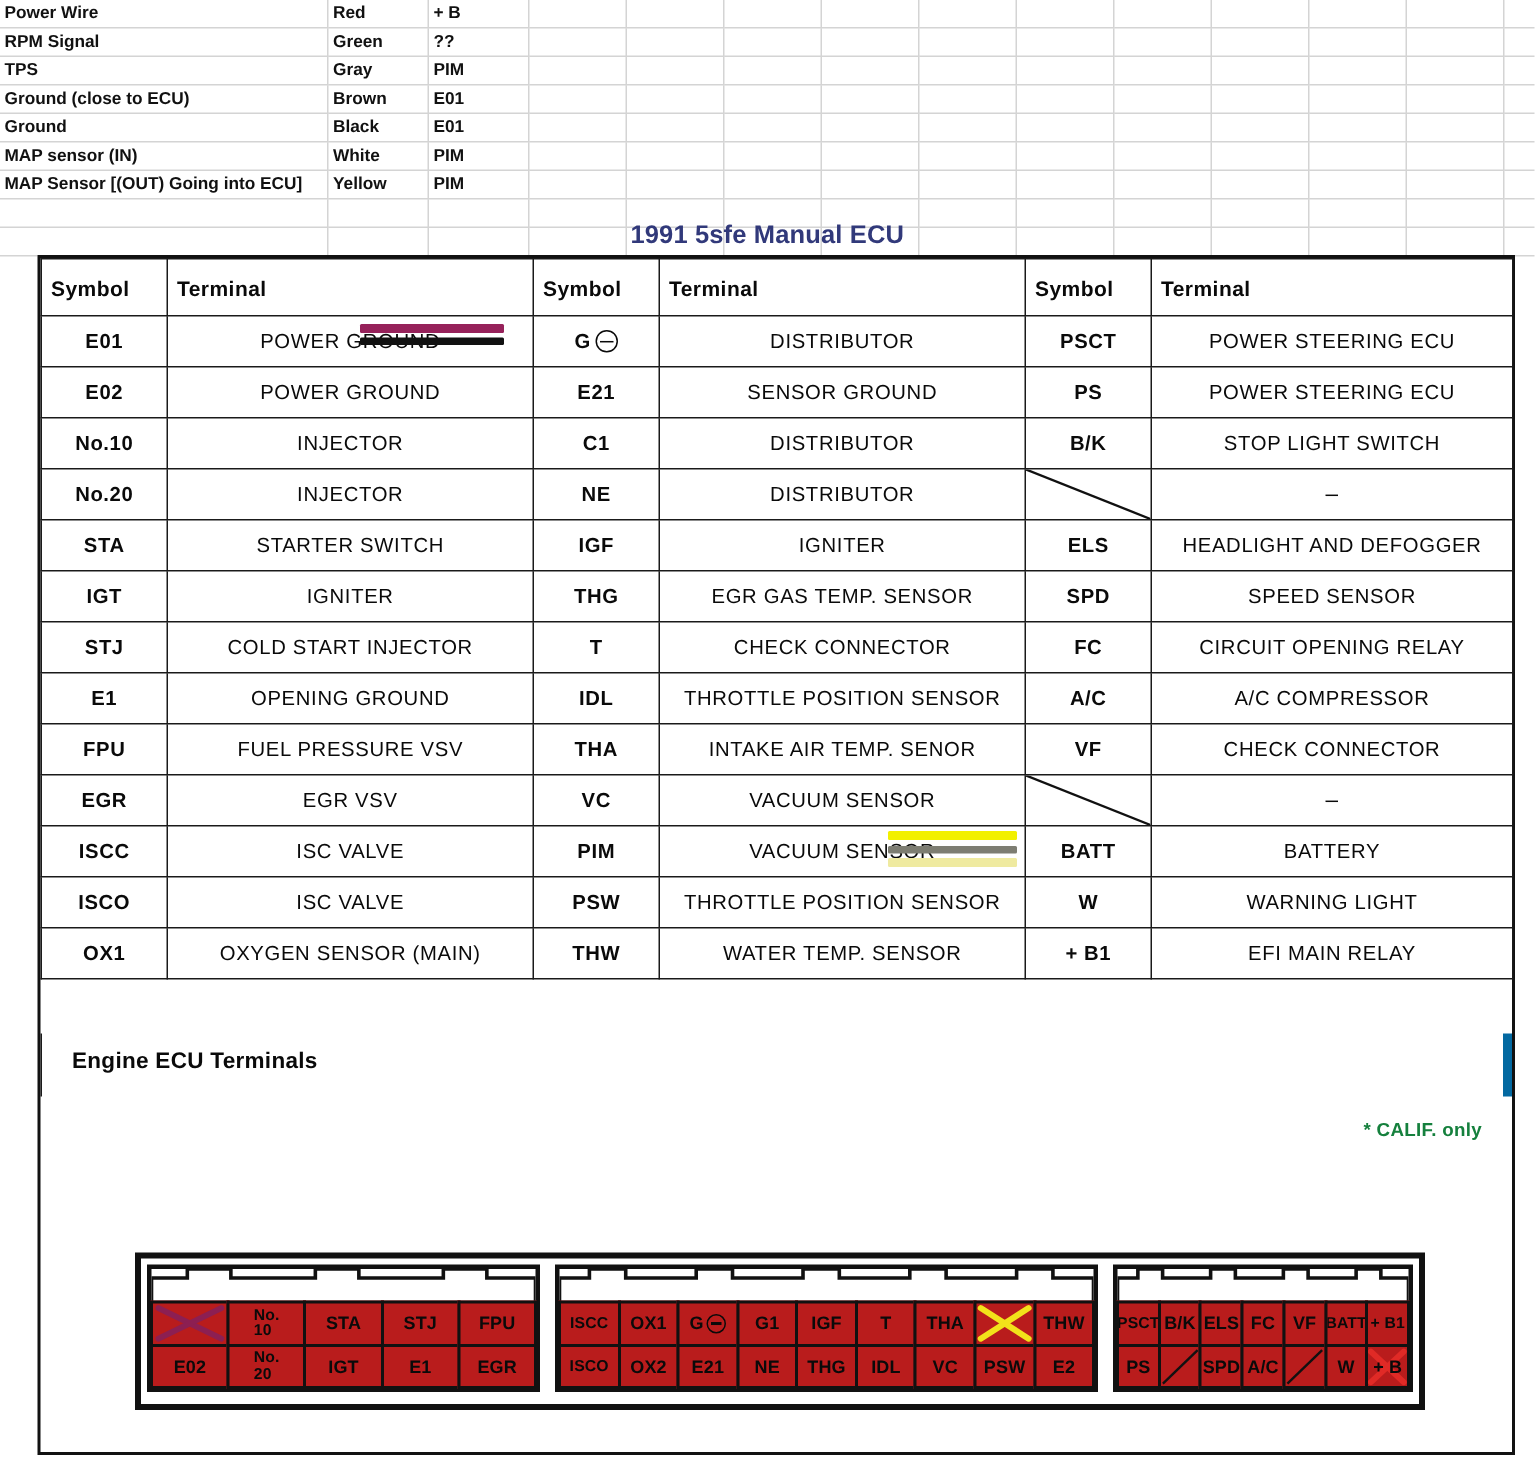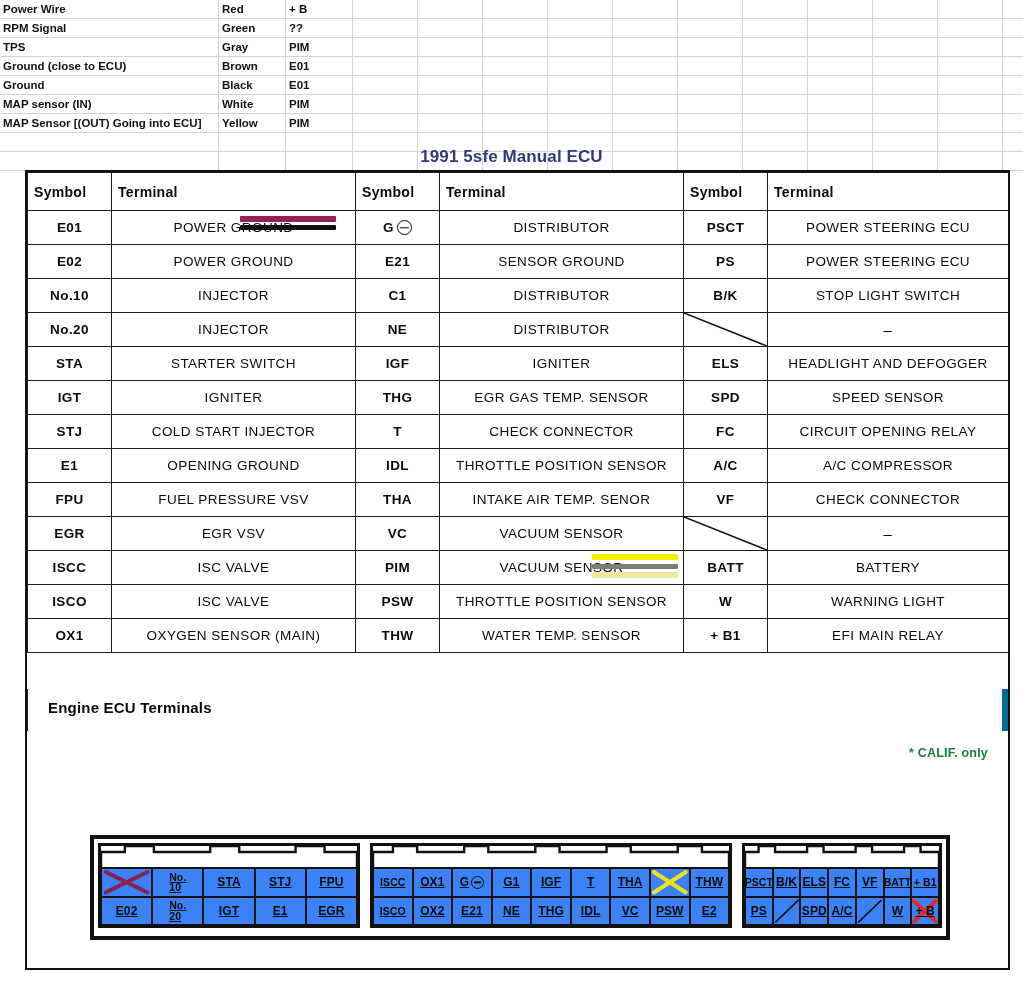--- a/index.html
+++ b/index.html
@@ -113,21 +113,21 @@
     box-sizing:border-box;background:#fff;
   }
   .notchbar{position:absolute;left:0;top:0;width:100%;height:22px;}
   .notchbar svg{display:block;width:100%;height:100%;}
   .pinrows{position:absolute;left:0;top:22px;right:0;bottom:0;}
   .prow{display:flex;height:50%;box-sizing:border-box;}
   .pin{
     flex:1 1 0;border:2px solid #111;box-sizing:border-box;margin:-1px;
     display:flex;align-items:center;justify-content:center;
     font-size:12px;font-weight:bold;color:#0a0a0a;letter-spacing:.1px;
-    position:relative;background:#3b82f6;overflow:hidden;text-decoration:underline;
+    position:relative;background:#b91c1c;overflow:hidden;
   }
   .pin.small{font-size:10.5px;}
   .pin.two-line{flex-direction:column;line-height:1.0;font-size:10.5px;}
   .pin svg.diag{position:absolute;left:0;top:0;width:100%;height:100%;}
   .pin .xmark{position:absolute;left:0;top:0;width:100%;height:100%;}
   .pin .xmark svg{width:100%;height:100%;display:block;}
   .pin .lbl{position:relative;z-index:2;}
 
   .gm-pin{display:inline-flex;align-items:center;gap:2px;}
   .gm-pin .circ{

